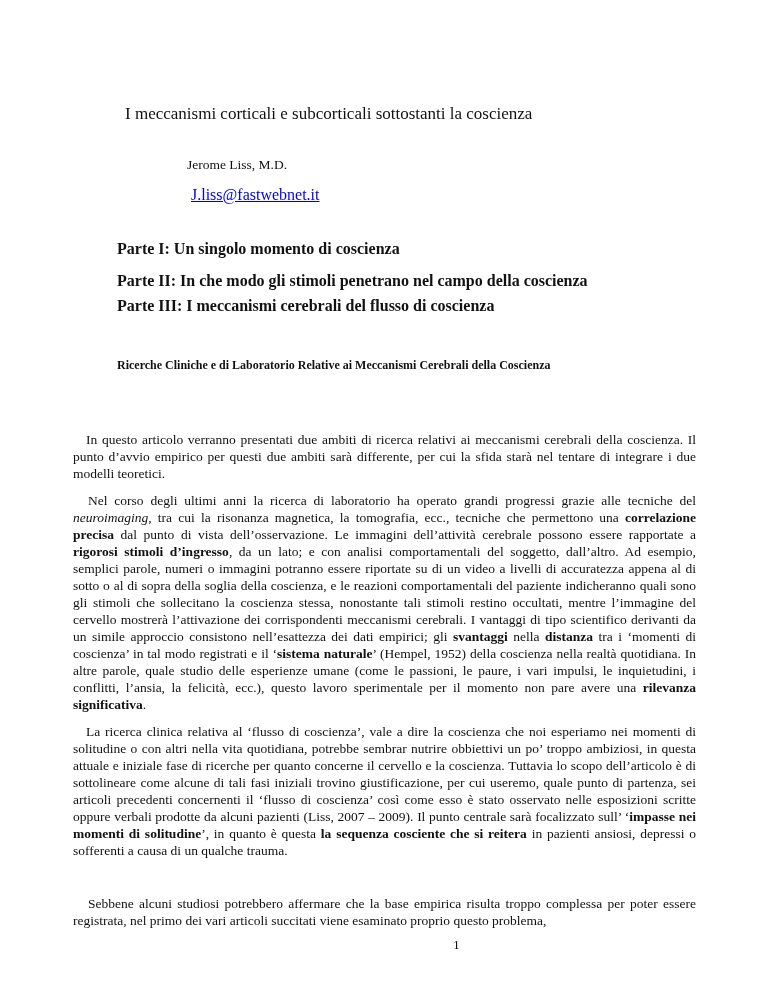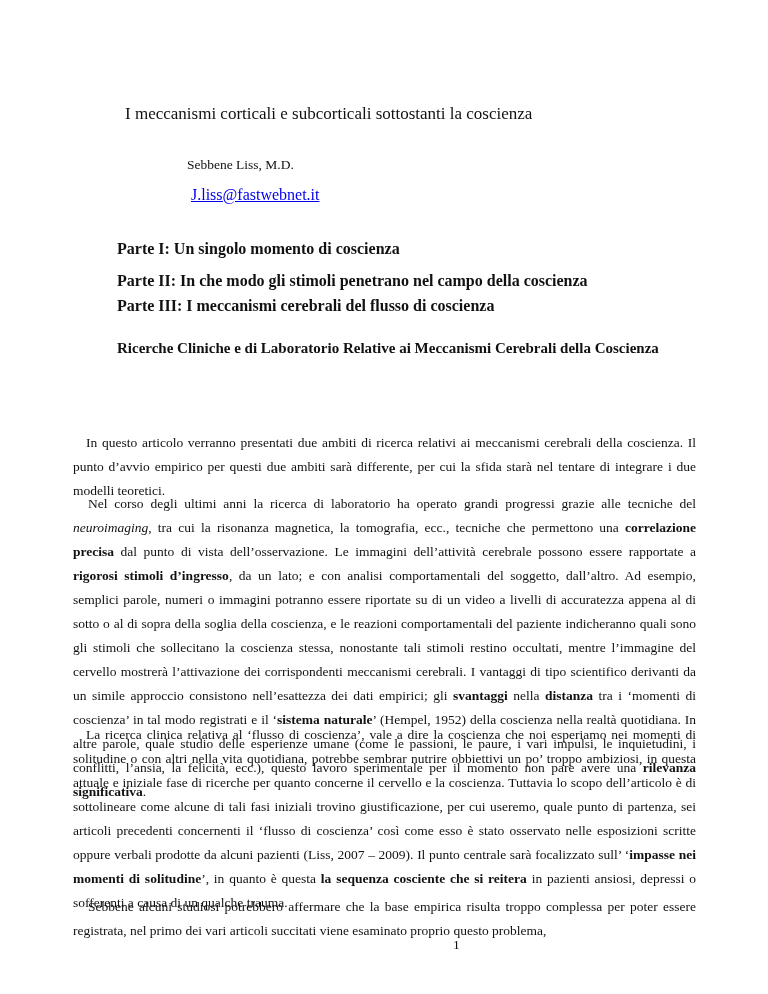--- a/index.html
+++ b/index.html
@@ -3,35 +3,35 @@
 <meta charset="utf-8">
 <style>
   html, body { margin: 0; padding: 0; background: #ffffff; }
   body { width: 768px; height: 994px; position: relative; overflow: hidden;
          font-family: "Liberation Serif", "DejaVu Serif", serif; color: #111; }
   .page { position: absolute; left: 73px; top: 0; width: 623px; }
   .title { position: absolute; left: 44px; top: 96px; font-size: 17px; font-weight: normal; white-space: nowrap; margin: 8px; }
   .author { position: absolute; left: 114px; top: 157px; font-size: 13.5px; }
   .email { position: absolute; left: 118px; top: 186px; font-size: 16px; color: #0000ee; text-decoration: underline; }
   .part { position: absolute; left: 44px; font-size: 16px; font-weight: bold; white-space: nowrap; }
-  .section-heading { position: absolute; left: 44px; top: 340px; font-size: 15px; font-weight: bold; white-space: nowrap; margin: 0; }
-  .para { position: absolute; left: 0; width: 623px; font-size: 13.5px; line-height: 24px; text-align: justify; margin: 0; }
+  .section-heading { position: absolute; left: 44px; top: 358px; font-size: 12px; font-weight: bold; white-space: nowrap; margin: 0; }
+  .para { position: absolute; left: 0; width: 623px; font-size: 13.5px; line-height: 17px; text-align: justify; margin: 0; }
   .para.indent1 { text-indent: 13px; }
   .para.indent2 { text-indent: 15px; margin-top: 10px; }
   b { font-weight: bold; }
   i { font-style: italic; }
   .page-number { position: absolute; left: 380px; top: 937px; font-size: 13.5px; }
 </style>
 </head>
 <body>
 
 <div class="page">
   <h1 class="title">I meccanismi corticali e subcorticali sottostanti la coscienza</h1>
 
-  <div class="author">Sebbene Liss, M.D.</div>
+  <div class="author">Jerome Liss, M.D.</div>
   <a class="email">J.liss@fastwebnet.it</a>
 
   <div class="part" style="top:240px;">Parte I: Un singolo momento di coscienza</div>
   <div class="part" style="top:272px;">Parte II: In che modo gli stimoli penetrano nel campo della coscienza</div>
   <div class="part" style="top:297px;">Parte III: I meccanismi cerebrali del flusso di coscienza</div>
 
   <h2 class="section-heading">Ricerche Cliniche e di Laboratorio Relative ai Meccanismi Cerebrali della Coscienza</h2>
 
   <p class="para indent1" style="top:431px;">In questo articolo verranno presentati due ambiti di ricerca relativi ai meccanismi cerebrali della coscienza. Il punto d’avvio empirico per questi due ambiti sarà differente, per cui la sfida starà nel tentare di integrare i due modelli teoretici.</p>
 

